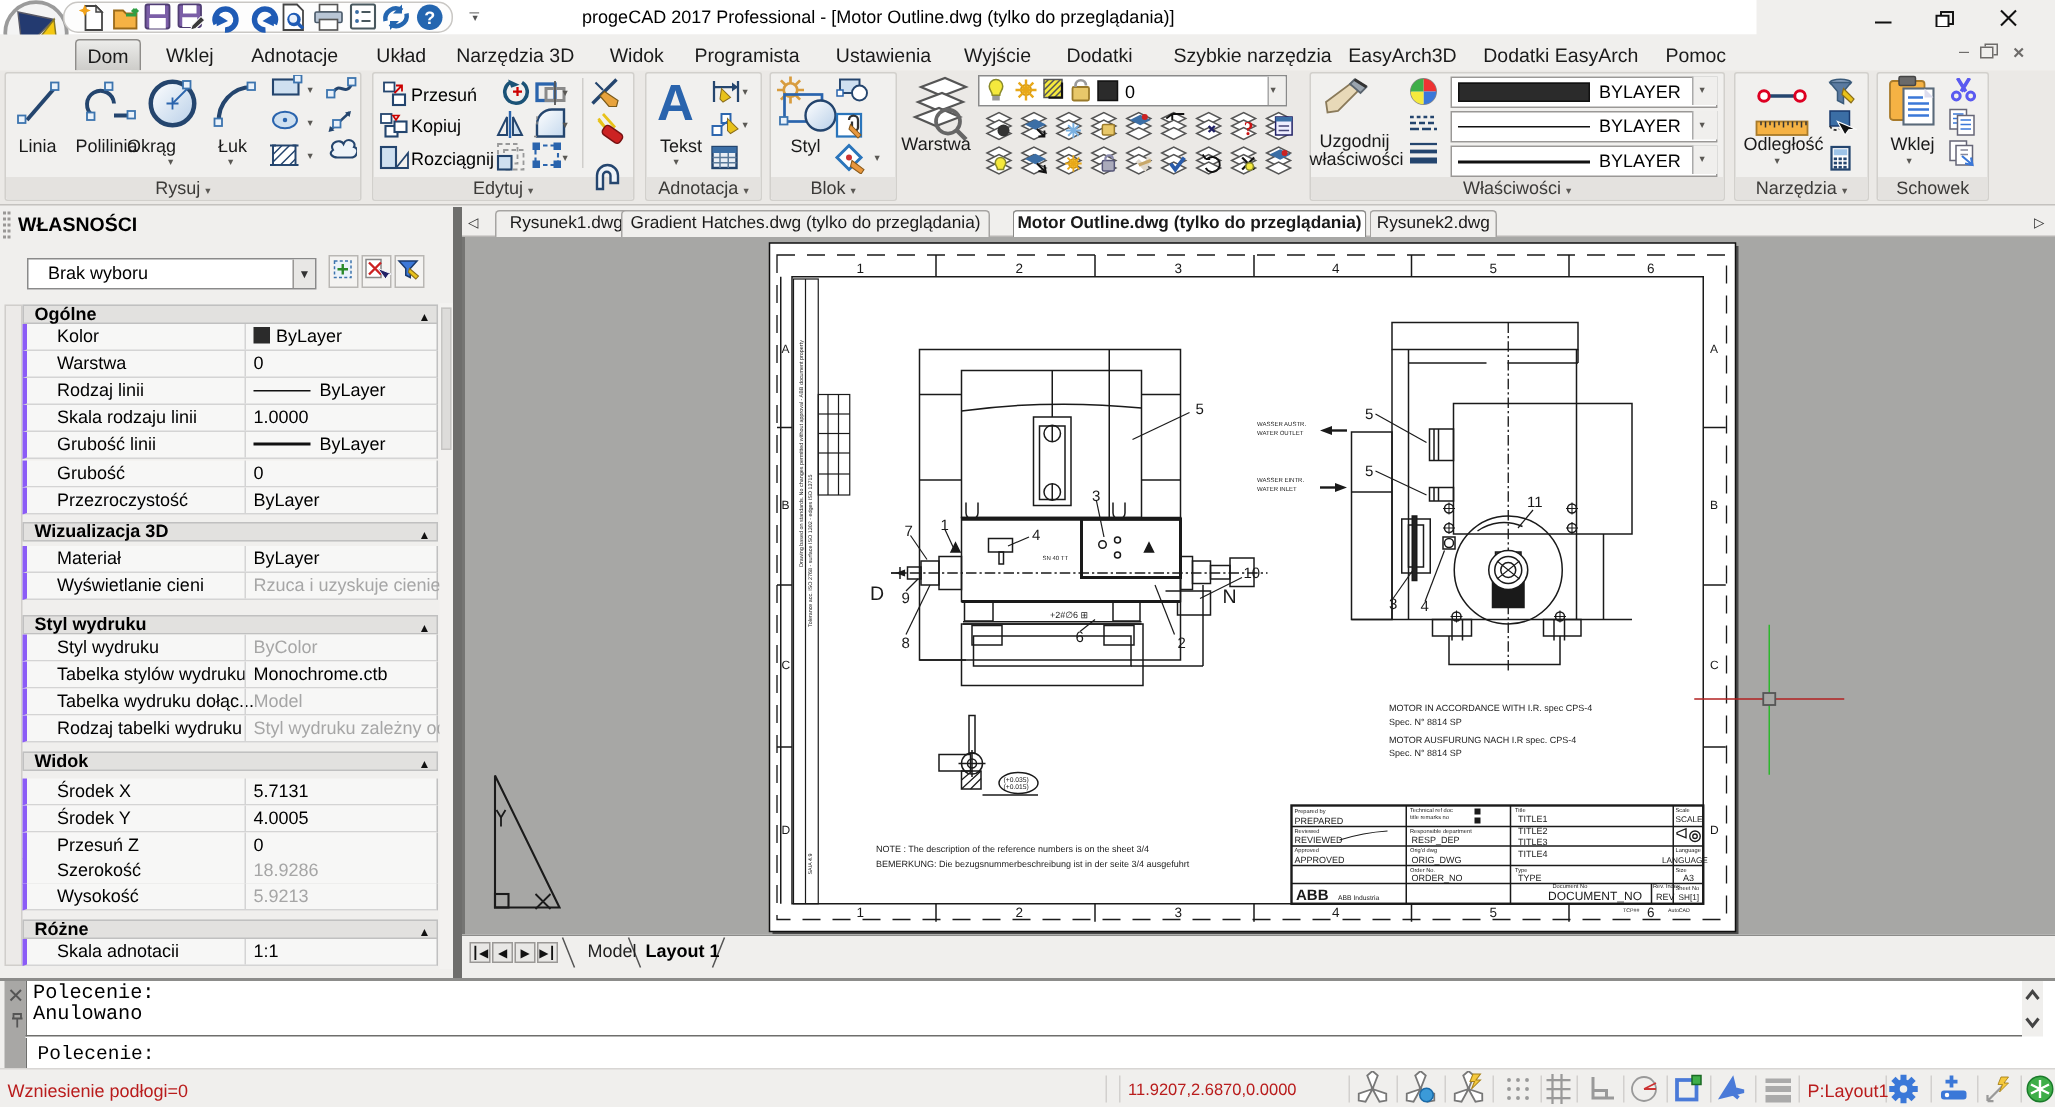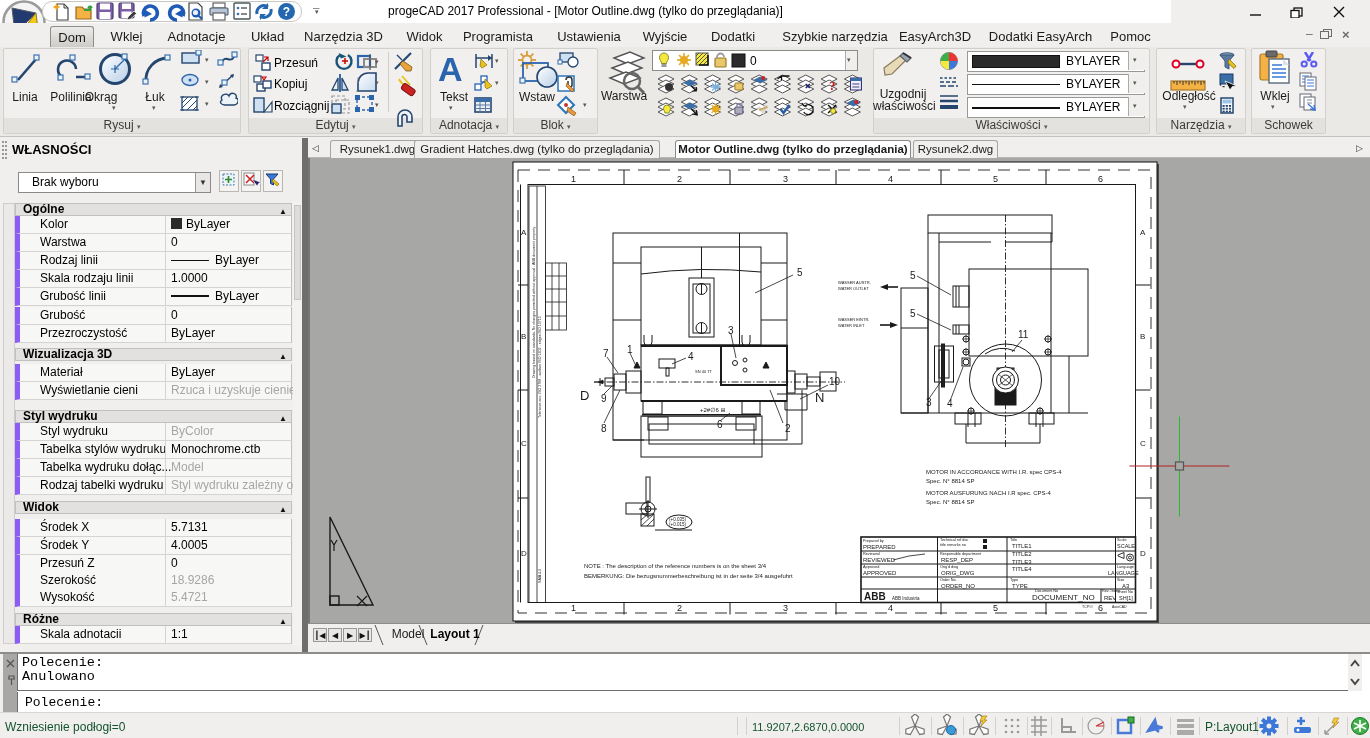--- a/index.html
+++ b/index.html
@@ -13,40 +13,40 @@
 .pstrip{position:absolute;left:0;right:0;bottom:0;height:15px;background:#e4e2df;font-size:12px;color:#3b3a38;text-align:center;line-height:14px;border-radius:0 0 2px 2px}
 .biglab{position:absolute;font-size:12px;color:#1a1a1a;text-align:center}
 .dna{color:#5a5854;font-size:7px}
 #props{position:absolute;left:0;top:138px;width:302px;height:514px;background:#f0efed}
 #propsplit{position:absolute;left:302px;top:138px;width:6px;height:514px;background:#6e6e6c}
 #proptitle{position:absolute;left:12px;top:4px;font-size:13px;font-weight:bold;color:#000}
 #propcombo{position:absolute;left:18px;top:34px;width:193px;height:21px;background:#fff;border:1px solid #8a8a8a;font-size:12px;line-height:19px;padding-left:13px}
 .pbtn{position:absolute;top:32px;width:20px;height:22px;background:#f4f3f1;border:1px solid #b9b7b4}
 .ghead{position:absolute;left:15px;width:277px;height:13px;background:#e2e1df;border:1px solid #c0c0c0;font-weight:bold;font-size:12px;line-height:11px;padding-left:7px}
 .ghead .ar{position:absolute;right:4px;top:2px;font-size:8px;color:#111}
-.grow{position:absolute;left:15px;width:277px;height:18px;background:#f7f7f6;border-left:5px solid #8b5cf6;border-right:1px solid #c0c0c0;border-bottom:1px solid #d4d4d4;font-size:12px;line-height:17px}
+.grow{position:absolute;left:15px;width:277px;height:18px;background:#f7f7f6;border-left:3px solid #8b5cf6;border-right:1px solid #c0c0c0;border-bottom:1px solid #d4d4d4;font-size:12px;line-height:17px}
 .grow .lab{position:absolute;left:20px;top:0;white-space:nowrap}
 .grow .val{position:absolute;left:145px;top:0;border-left:1px solid #d4d4d4;padding-left:5px;width:131px;height:17px;white-space:nowrap;overflow:hidden}
 .gray{color:#a6a6a6}
 #pscroll{position:absolute;left:293px;top:64px;width:9px;height:444px;background:#f3f2f0}
 #pthumb{position:absolute;left:1px;top:3px;width:7px;height:95px;background:#dddcda;border:1px solid #c6c5c3}
 #doctabs{position:absolute;left:308px;top:138px;width:1062px;height:20px;background:#f0efed;border-bottom:1px solid #b9b7b5}
 .dtab{position:absolute;top:2px;height:18px;line-height:17px;font-size:11.5px;white-space:nowrap;overflow:hidden;color:#1a1a1a;text-align:center;border:1px solid #a6a4a2;border-bottom:none;background:#f0efed;border-radius:3px 3px 0 0}
 #canvas{position:absolute;left:308px;top:158px;width:1062px;height:465px;background:#a7a7a5;overflow:hidden}
 #modeltabs{position:absolute;left:308px;top:623px;width:1062px;height:22px;background:#f0efed;border-top:1px solid #8c8c8a}
 .navbtn{position:absolute;top:4px;width:14px;height:14px;background:#e8e7e5;border:1px solid #9a9896;font-size:8px;text-align:center;line-height:13px;color:#111}
 .ltab{position:absolute;top:0;height:21px;line-height:21px;font-size:12px;text-align:center}
 #cmdwin{position:absolute;left:0;top:652px;width:1370px;height:60px;background:#fff;border-top:2px solid #8c8c8a}
 #cmdgut{position:absolute;left:0;top:0;width:17px;height:58px;background:#a8a7a5;border-left:3px solid #f0efed}
 #cmdhist{position:absolute;left:17px;top:0;width:1331px;height:37px;background:#fff;font-family:"Liberation Mono",monospace;font-size:13.5px;line-height:14px;padding:2px 0 0 4px;border-bottom:1px solid #6e6e6c;border-left:1px solid #6e6e6c}
 #cmdin{position:absolute;left:17px;top:38px;width:1348px;height:20px;background:#fff;font-family:"Liberation Mono",monospace;font-size:13px;padding:3px 0 0 7px;border-left:1px solid #6e6e6c}
 #cmdsb{position:absolute;left:1348px;top:0;width:14px;height:37px;background:#f0efed;color:#4a4a4a;font-size:9px;text-align:center}
 #statusbar{position:absolute;left:0;top:712px;width:1370px;height:26px;background:#f0efed;border-top:1px solid #d8d6d4}
 .sbsep{position:absolute;top:4px;width:1px;height:18px;background:#d2d0ce}
-.sbtext{position:absolute;top:7px;font-size:12px;color:#14532d}
+.sbtext{position:absolute;top:7px;font-size:12px;color:#b91c1c}
 </style></head>
 <body>
 <div id="titlebar">
     <div id="titletext">progeCAD 2017 Professional - [Motor Outline.dwg (tylko do przeglądania)]</div>
   </div>
 <svg style="position:absolute;left:1245px;top:6px" width="110" height="12" viewBox="0 0 110 12">
     <line x1="5" y1="9" x2="16" y2="9" stroke="#111" stroke-width="1.4"></line>
     <rect x="49" y="2" width="8" height="8" fill="none" stroke="#111" stroke-width="1.3"></rect>
     <rect x="46" y="4.5" width="8" height="7.5" fill="#fff" stroke="#111" stroke-width="1.3"></rect>
     <path d="M89 1 L99 11 M99 1 L89 11" stroke="#111" stroke-width="1.4"></path>
@@ -312,21 +312,21 @@
         <line x1="11.2" y1="15.8" x2="7.6" y2="19.4"></line>
         <line x1="10.0" y1="13.0" x2="5.0" y2="13.0"></line>
         <line x1="11.2" y1="10.2" x2="7.6" y2="6.6"></line>
         <line x1="14.0" y1="9.0" x2="14.0" y2="4.0"></line>
         <line x1="16.8" y1="10.2" x2="20.4" y2="6.6"></line>
       </g>
       <rect x="10" y="16" width="25" height="18" fill="none" stroke="#2a64ad" stroke-width="1.8"></rect>
       <circle cx="34" cy="30" r="10" fill="url(#gb)" stroke="#24456e" stroke-width="1.6"></circle>
       <rect x="7" y="31" width="5" height="5" fill="#eaf2fa" stroke="#3c74ae" stroke-width="1.2"></rect>
     </svg>
-    <div class="biglab" style="left:517px;top:43px;width:40px">Wstaw</div>
+    <div class="biglab" style="left:517px;top:43px;width:40px">Styl</div>
     <svg style="position:absolute;left:556px;top:5px" width="24" height="64" viewBox="0 0 24 64">
       <g transform="translate(2,1)">
         <rect x="2" y="0" width="13" height="9" fill="#cfe0f0" stroke="#24456e" stroke-width="1.3"></rect>
         <circle cx="15" cy="9" r="5" fill="#fff" stroke="#24456e" stroke-width="1.3"></circle>
         <rect x="0" y="7" width="4" height="4" fill="#fff" stroke="#2a64ad" stroke-width="1"></rect>
       </g>
       <g transform="translate(2,22)">
         <rect x="0" y="2" width="16" height="15" fill="#fff" stroke="#2a75bb" stroke-width="1.5"></rect>
         <path d="M8 6 a3 3 0 0 1 6 0 v5 a2 2 0 0 1 -4 0 v-4" fill="none" stroke="#333" stroke-width="1.5"></path>
         <path d="M9 9 l7 7 -2 2 -6-6 z" fill="#e8973d" stroke="#8a5a1a" stroke-width="0.7"></path>
@@ -766,21 +766,21 @@
       <div class="grow" style="top:417px">
         <span class="lab">Przesuń Z</span>
         <span class="val"><span>0</span></span>
       </div>
       <div class="grow" style="top:434px">
         <span class="lab">Szerokość</span>
         <span class="val"><span class="gray">18.9286</span></span>
       </div>
       <div class="grow" style="top:451px">
         <span class="lab">Wysokość</span>
-        <span class="val"><span class="gray">5.4721</span></span>
+        <span class="val"><span class="gray">5.9213</span></span>
       </div>
       <div class="ghead" style="top:475px">Różne<span class="ar">▲</span></div>
       <div class="grow" style="top:488px">
         <span class="lab">Skala adnotacii</span>
         <span class="val"><span>1:1</span></span>
       </div>
     </div>
     <div id="pscroll">
       <div id="pthumb"></div>
     </div>

